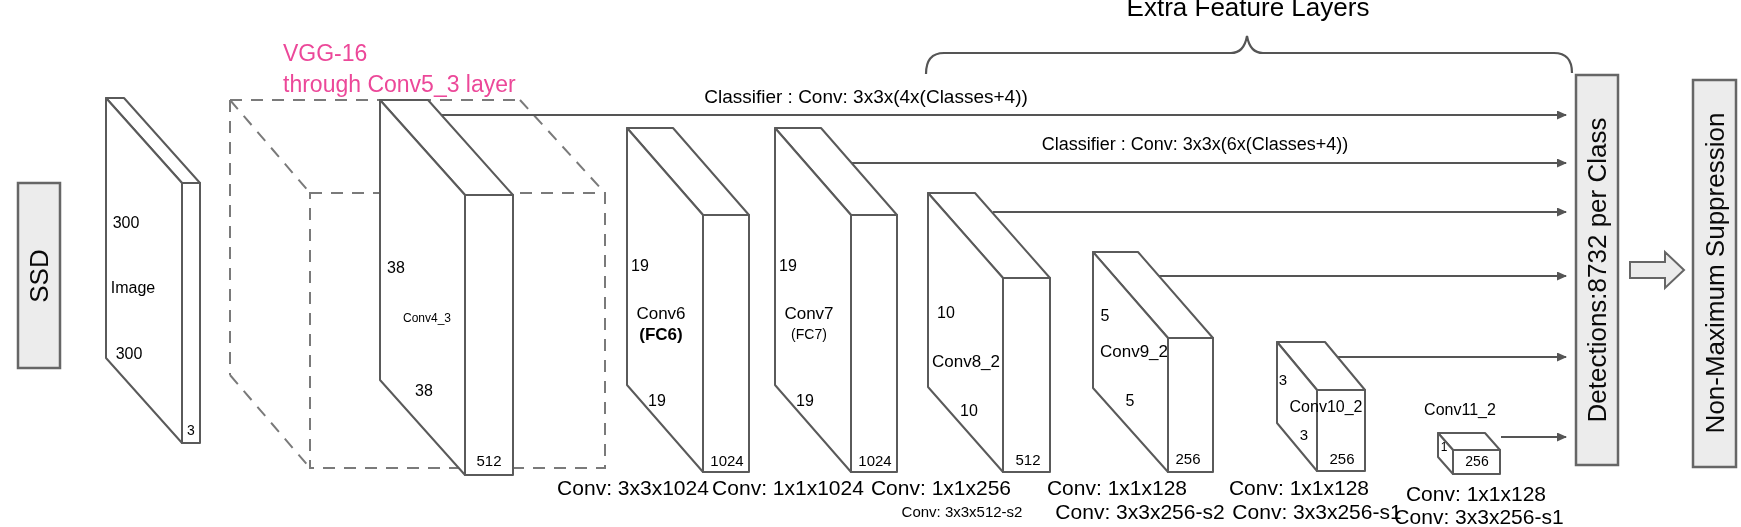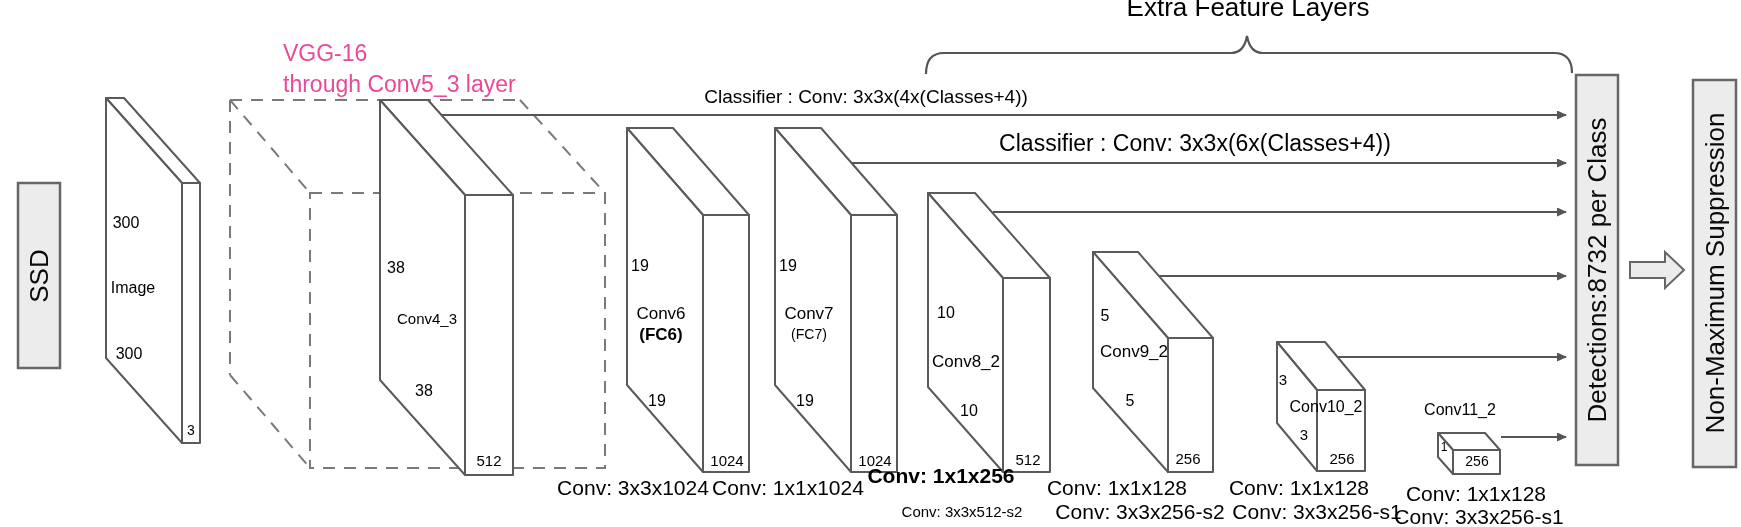--- a/index.html
+++ b/index.html
@@ -93,29 +93,29 @@
 
     <polygon points="1630,262 1665,262 1665,252 1684,270 1665,288 1665,278 1630,278" fill="#ececec" stroke="#666" stroke-width="2"></polygon>
   </svg>
 
   <div class="tl" style="left:283px;top:53px;font-size:23px;">VGG-16</div>
   <div class="tl" style="left:283px;top:84px;font-size:23px;">through Conv5_3 layer</div>
 
   <div class="t" style="left:1248px;top:8px;font-size:26px;">Extra Feature Layers</div>
 
   <div class="t" style="left:866px;top:97px;font-size:19px;">Classifier : Conv: 3x3x(4x(Classes+4))</div>
-  <div class="t" style="left:1195px;top:144px;font-size:23px;">Classifier : Conv: 3x3x(6x(Classes+4))</div>
+  <div class="t" style="left:1195px;top:144px;font-size:18px;">Classifier : Conv: 3x3x(6x(Classes+4))</div>
 
   <div class="t" style="left:126px;top:223px;font-size:16px;">300</div>
   <div class="t" style="left:133px;top:288px;font-size:16px;">Image</div>
   <div class="t" style="left:129px;top:354px;font-size:16px;">300</div>
   <div class="t" style="left:191px;top:431px;font-size:14px;">3</div>
 
   <div class="t" style="left:396px;top:268px;font-size:16px;">38</div>
-  <div class="t" style="left:427px;top:319px;font-size:15px;">Conv4_3</div>
+  <div class="t" style="left:427px;top:319px;font-size:12px;">Conv4_3</div>
   <div class="t" style="left:424px;top:391px;font-size:16px;">38</div>
   <div class="t" style="left:489px;top:461px;font-size:15px;">512</div>
 
   <div class="t" style="left:640px;top:266px;font-size:16px;">19</div>
   <div class="t" style="left:661px;top:314px;font-size:17px;">Conv6</div>
   <div class="t" style="left:661px;top:335px;font-size:17px;font-weight:bold;">(FC6)</div>
   <div class="t" style="left:657px;top:401px;font-size:16px;">19</div>
   <div class="t" style="left:727px;top:461px;font-size:15px;">1024</div>
 
   <div class="t" style="left:788px;top:266px;font-size:16px;">19</div>
@@ -138,21 +138,21 @@
   <div class="t" style="left:1326px;top:407px;font-size:16px;">Conv10_2</div>
   <div class="t" style="left:1304px;top:435px;font-size:15px;">3</div>
   <div class="t" style="left:1342px;top:459px;font-size:15px;">256</div>
 
   <div class="t" style="left:1460px;top:410px;font-size:16px;">Conv11_2</div>
   <div class="t" style="left:1444px;top:448px;font-size:12px;">1</div>
   <div class="t" style="left:1477px;top:462px;font-size:14px;">256</div>
 
   <div class="t" style="left:633px;top:488px;font-size:21px;">Conv: 3x3x1024</div>
   <div class="t" style="left:788px;top:488px;font-size:21px;">Conv: 1x1x1024</div>
-  <div class="t" style="left:941px;top:476px;font-size:21px;font-weight:bold;">Conv: 1x1x256</div>
+  <div class="t" style="left:941px;top:488px;font-size:21px;">Conv: 1x1x256</div>
   <div class="t" style="left:962px;top:512px;font-size:15px;">Conv: 3x3x512-s2</div>
   <div class="t" style="left:1117px;top:488px;font-size:21px;">Conv: 1x1x128</div>
   <div class="t" style="left:1140px;top:512px;font-size:21px;">Conv: 3x3x256-s2</div>
   <div class="t" style="left:1299px;top:488px;font-size:21px;">Conv: 1x1x128</div>
   <div class="t" style="left:1317px;top:512px;font-size:21px;">Conv: 3x3x256-s1</div>
   <div class="t" style="left:1476px;top:494px;font-size:21px;">Conv: 1x1x128</div>
   <div class="t" style="left:1479px;top:517px;font-size:21px;">Conv: 3x3x256-s1</div>
 
   <div class="rot" style="left:39px;top:276px;font-size:26px;">SSD</div>
   <div class="rot" style="left:1597px;top:270px;font-size:26px;">Detections:8732 per Class</div>

